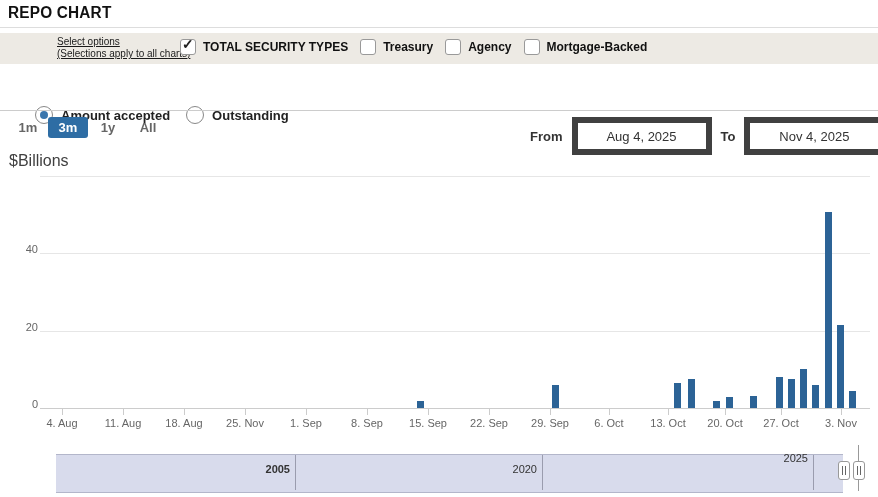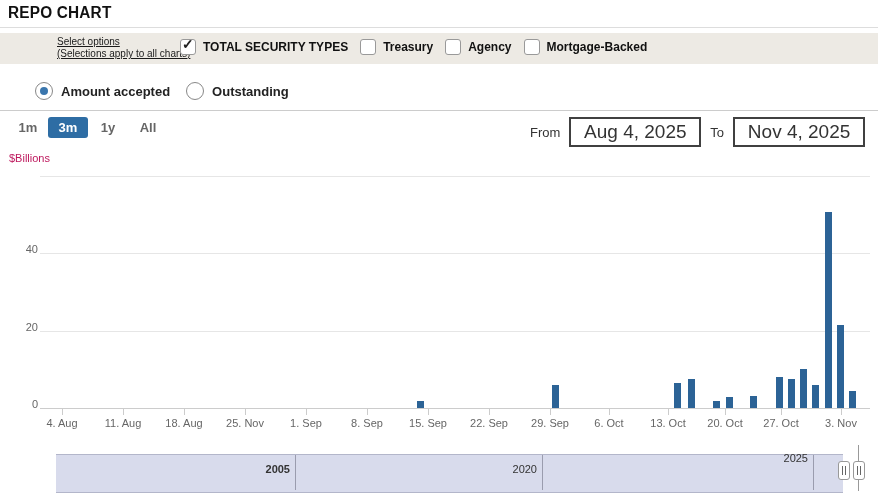--- a/index.html
+++ b/index.html
@@ -19,41 +19,41 @@
   .cb{display:flex;align-items:center;gap:7px;cursor:pointer;}
   .cb .box{width:14px;height:14px;background:#fff;border:1px solid #999;border-radius:3px;
            position:relative;flex:0 0 auto;}
   .cb .tick{position:absolute;left:1px;top:-4px;font-size:14px;font-weight:bold;color:#222;
             display:none;}
   .cb .box.on .tick{display:block;}
   .cb .cb-label{font-size:12px;font-weight:bold;color:#111;white-space:nowrap;}
 
   
   .radio-row{left:35px;top:82px;display:flex;align-items:center;gap:16px;}
-  .radio{display:flex;align-items:center;gap:8px;cursor:pointer;}
+  .radio{display:flex;align-items:center;gap:8px;cursor:pointer;margin-top:24px;}
   .radio .circle{width:16px;height:16px;border:1px solid #888;border-radius:50%;background:#fff;
                  position:relative;flex:0 0 auto;}
   .radio .dot{position:absolute;left:4px;top:4px;width:8px;height:8px;border-radius:50%;
               background:#3a76ad;display:none;}
   .radio .circle.on .dot{display:block;}
   .radio .radio-label{font-size:13px;font-weight:bold;color:#222;white-space:nowrap;}
   .radio-rule{left:0;top:110px;width:878px;height:1px;background:#ccc;}
 
   
   .presets{left:8px;top:117px;display:flex;align-items:center;}
   .preset{min-width:26px;padding:3px 7px;font-size:13px;font-weight:bold;color:#666;
           text-align:center;border-radius:3px;cursor:pointer;}
   .preset.on{background:#2e6da4;color:#fff;}
   .daterange{left:530px;top:117px;display:flex;align-items:center;gap:9px;}
-  .dr-label{font-size:13px;font-weight:normal;color:#333;}
-  .dr-input{width:124px;height:24px;border:2px solid #404040;background:#fff;text-align:center;
-            font-family:"Liberation Sans", sans-serif;font-size:19px;color:#333;}
+  .dr-label{font-size:13px;font-weight:bold;color:#333;}
+  .dr-input{width:124px;height:24px;border:6px solid #404040;background:#fff;text-align:center;
+            font-family:"Liberation Sans", sans-serif;font-size:13px;color:#333;}
 
   
-  .ylabel{left:9px;top:152px;font-size:11px;color:#be185d;}
+  .ylabel{left:9px;top:152px;font-size:16px;color:#404040;}
   .gridline{height:1px;background:#e6e6e6;}
   .axisline{height:1px;background:#ccc;}
   .ytick-label{width:30px;text-align:right;font-size:11px;color:#666;}
   .xtick{width:1px;height:6px;background:#ccc;}
   .xtick-label{font-size:11px;color:#666;white-space:nowrap;transform:translateX(-50%);}
   .bar{background:#2c6396;}
 
   
   .nav-band{background:#d8dbec;border-top:1px solid #b3b6ca;border-bottom:1px solid #b3b6ca;}
   .nav-divider{width:1px;background:#9a9cae;}

